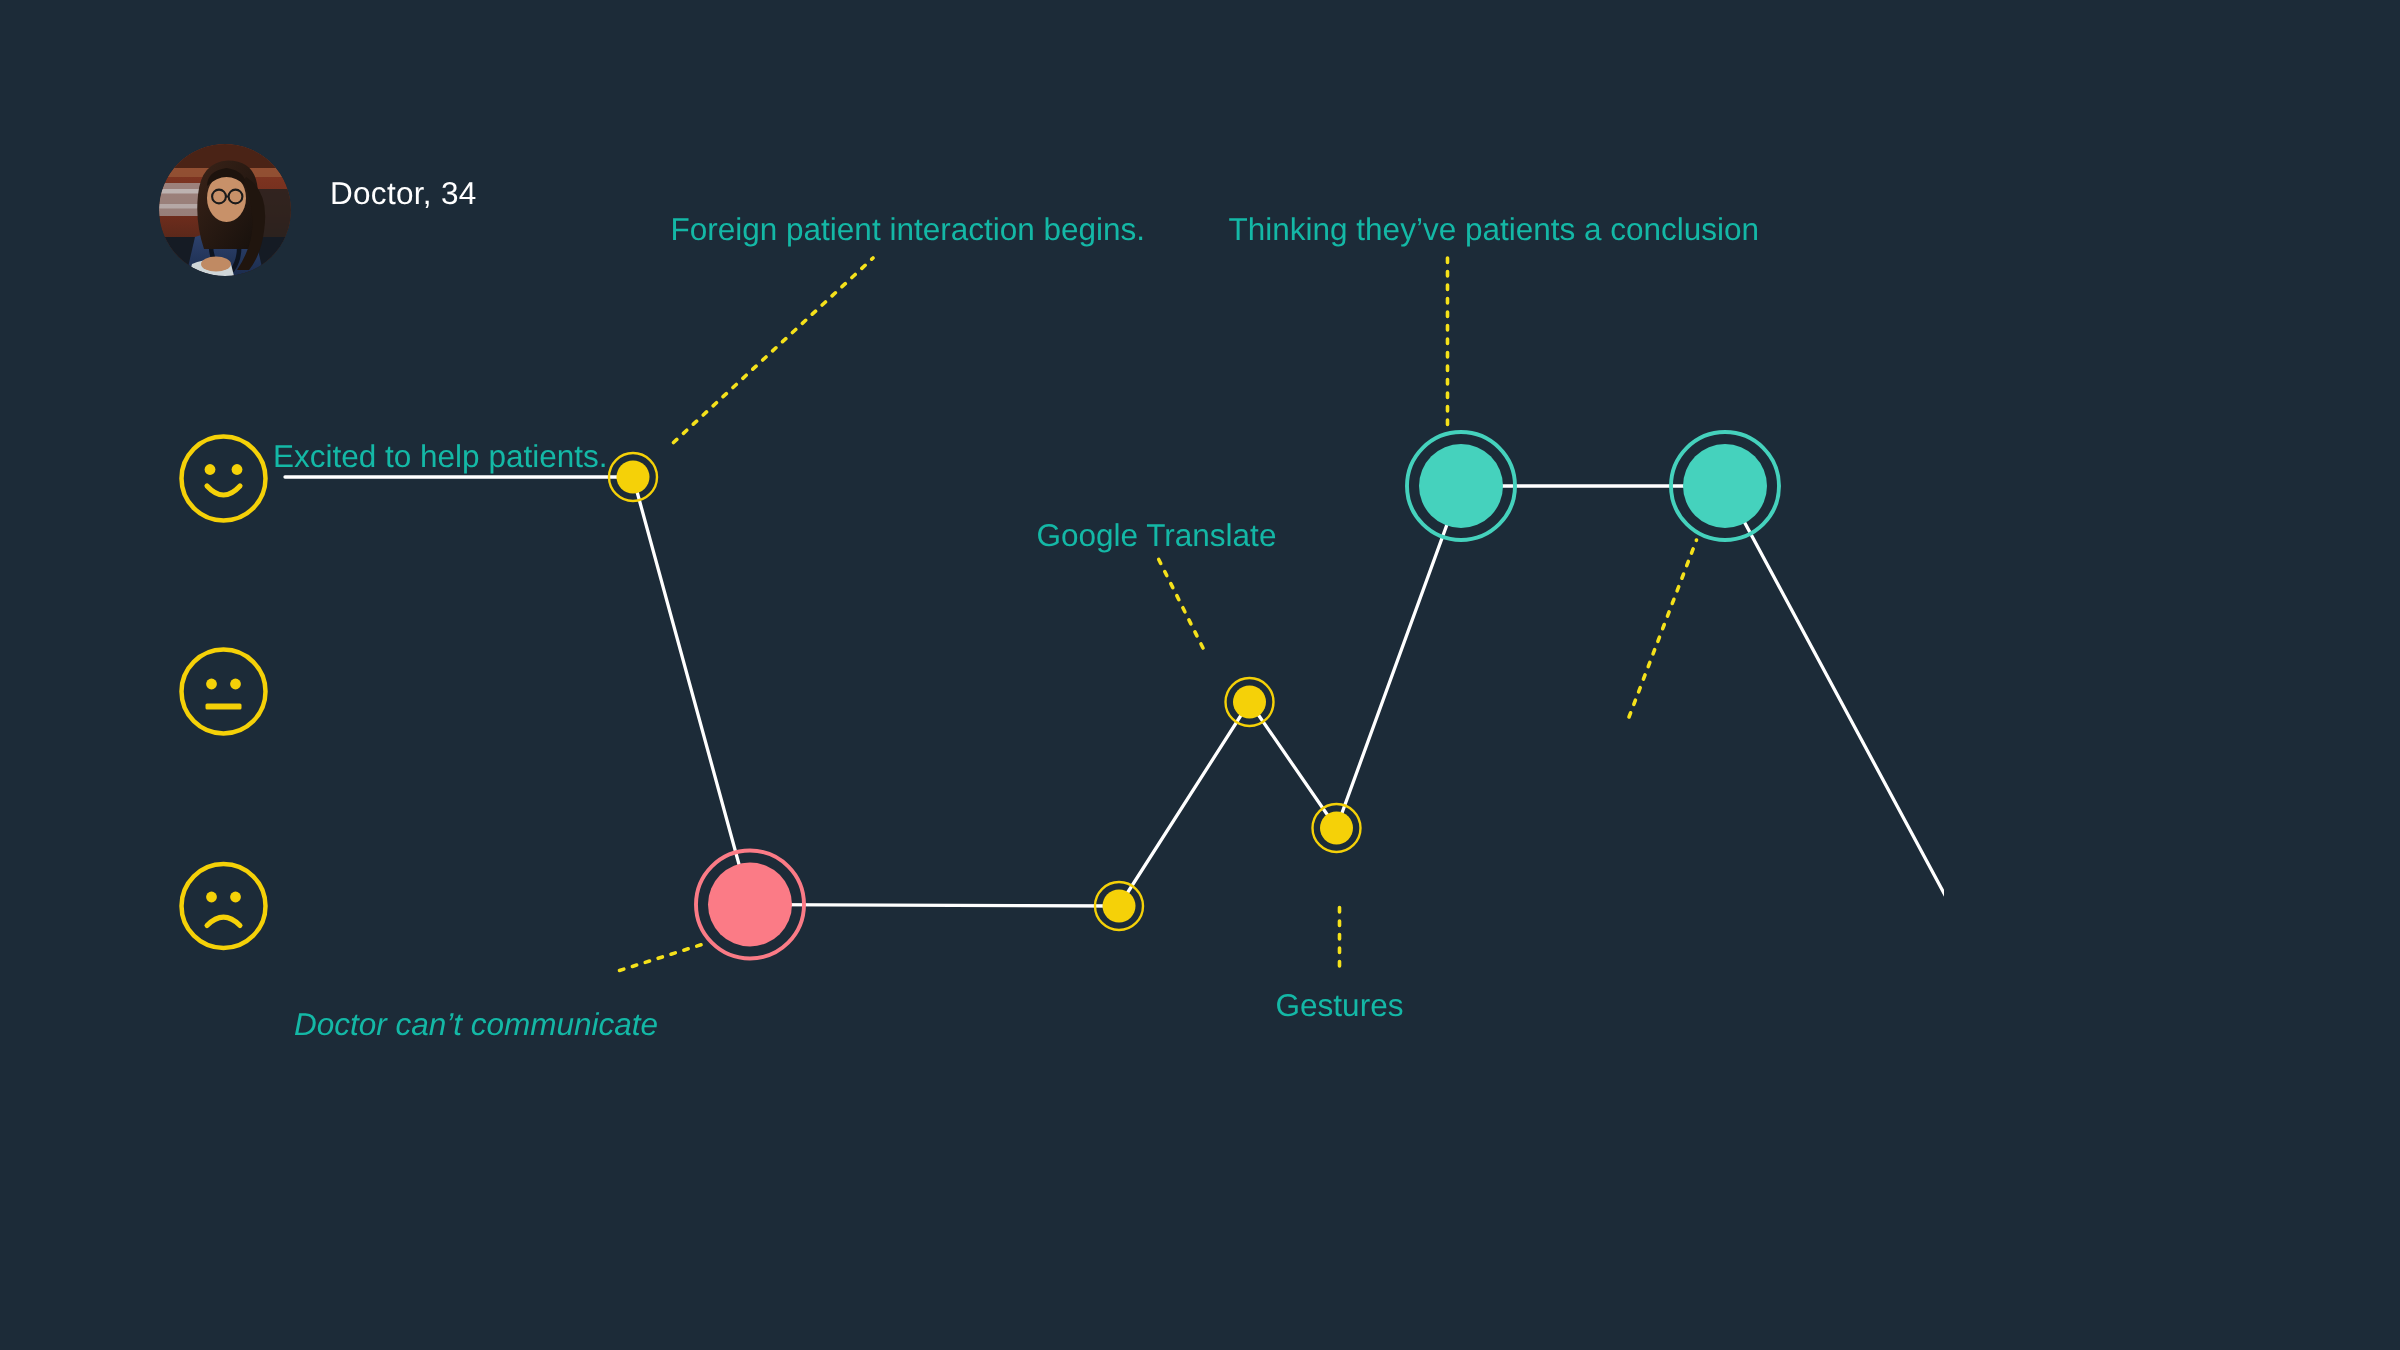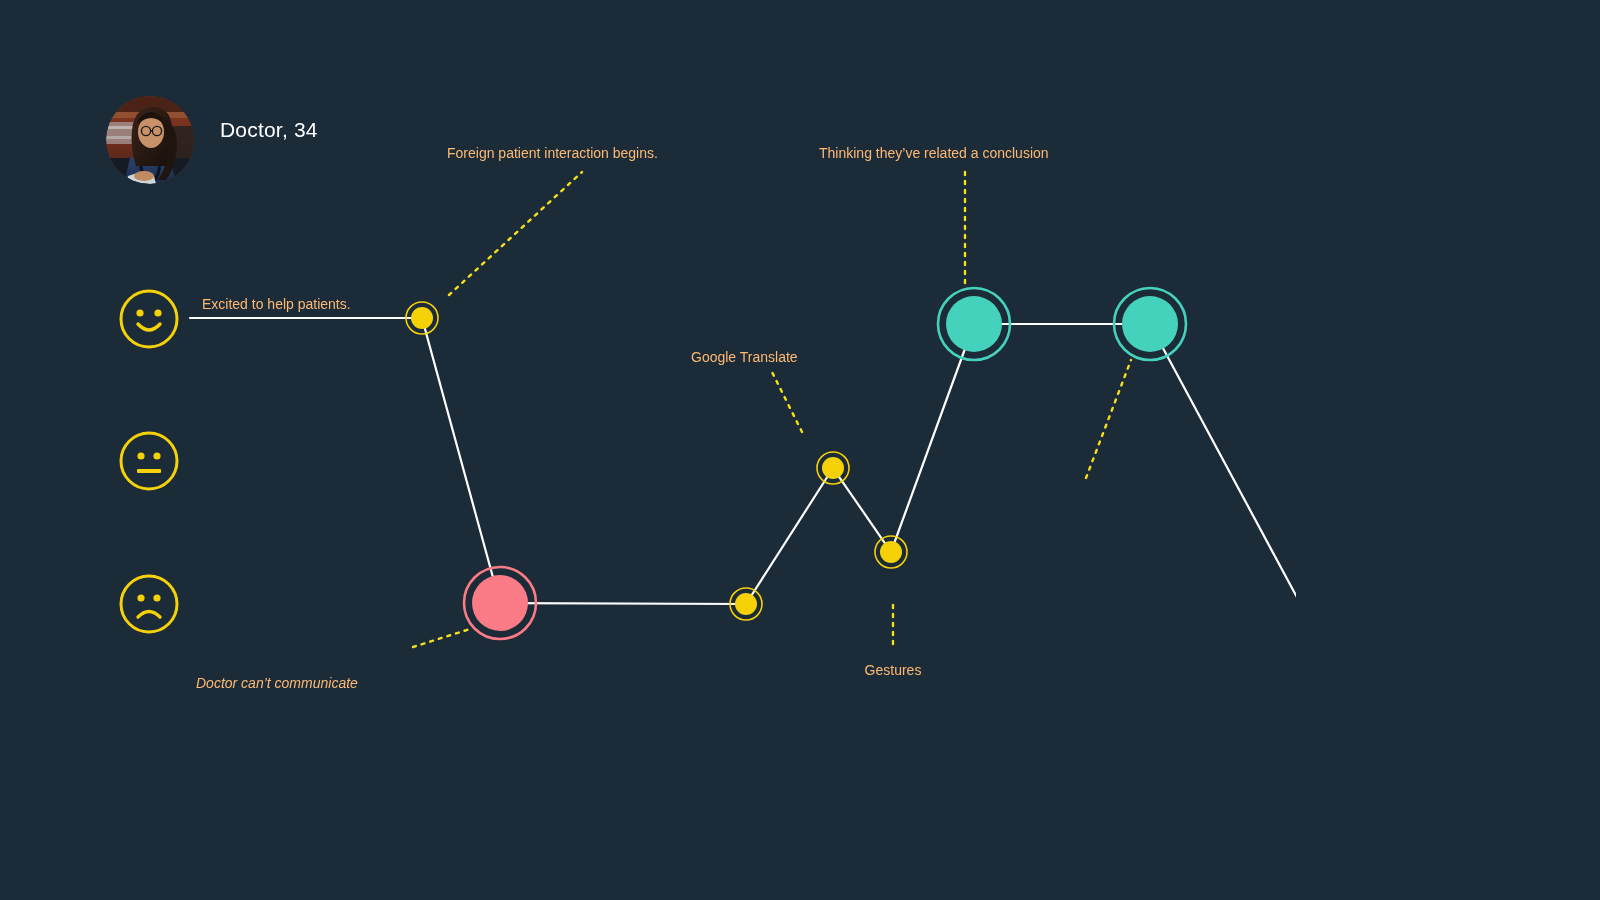--- a/index.html
+++ b/index.html
@@ -55,22 +55,22 @@
   .mood {
     position: absolute;
     width: 62px;
     height: 62px;
   }
   .mood svg { display: block; }
 
   
   .lbl {
     position: absolute;
-    color: #fdba74;
-    font-size: 14px;
+    color: #14b8a6;
+    font-size: 21px;
     line-height: 25px;
     white-space: nowrap;
   }
   .lbl.center { text-align: center; }
   .lbl .u { text-underline-offset: 3px; }
   .lbl-yellow {
     position: absolute;
     color: #f97316;
     font-size: 17px;
     font-weight: bold;
@@ -207,30 +207,30 @@
   </div>
   <div class="mood" style="left:118px; top:573px;">
     <svg width="62" height="62" viewBox="0 0 62 62">
       <circle cx="31" cy="31" r="28" fill="none" stroke="#f5d108" stroke-width="3"></circle>
       <circle cx="23" cy="25" r="3.6" fill="#f5d108"></circle>
       <circle cx="39" cy="25" r="3.6" fill="#f5d108"></circle>
       <path d="M20 44 Q31 33 42 44" fill="none" stroke="#f5d108" stroke-width="3.4" stroke-linecap="round"></path>
     </svg>
   </div>
 
-  <div class="lbl" style="left:202px; top:292px;">
+  <div class="lbl" style="left:182px; top:292px;">
     <span>Excited to help patients.</span>
   </div>
 
   <div class="lbl" style="left:447px; top:141px;">
     <span>Foreign patient interaction begins.</span>
   </div>
 
   <div class="lbl" style="left:819px; top:141px;">
-    <span class="u">Thinking</span><span> they’ve related a conclusion</span>
+    <span class="u">Thinking</span><span> they’ve patients a conclusion</span>
   </div>
 
   <div class="lbl" style="left:691px; top:345px;">
     <span>Google Translate</span>
   </div>
 
   <div class="lbl" style="left:196px; top:671px;font-style:italic;">
     <span>Doctor can’t communicate</span>
   </div>
 

